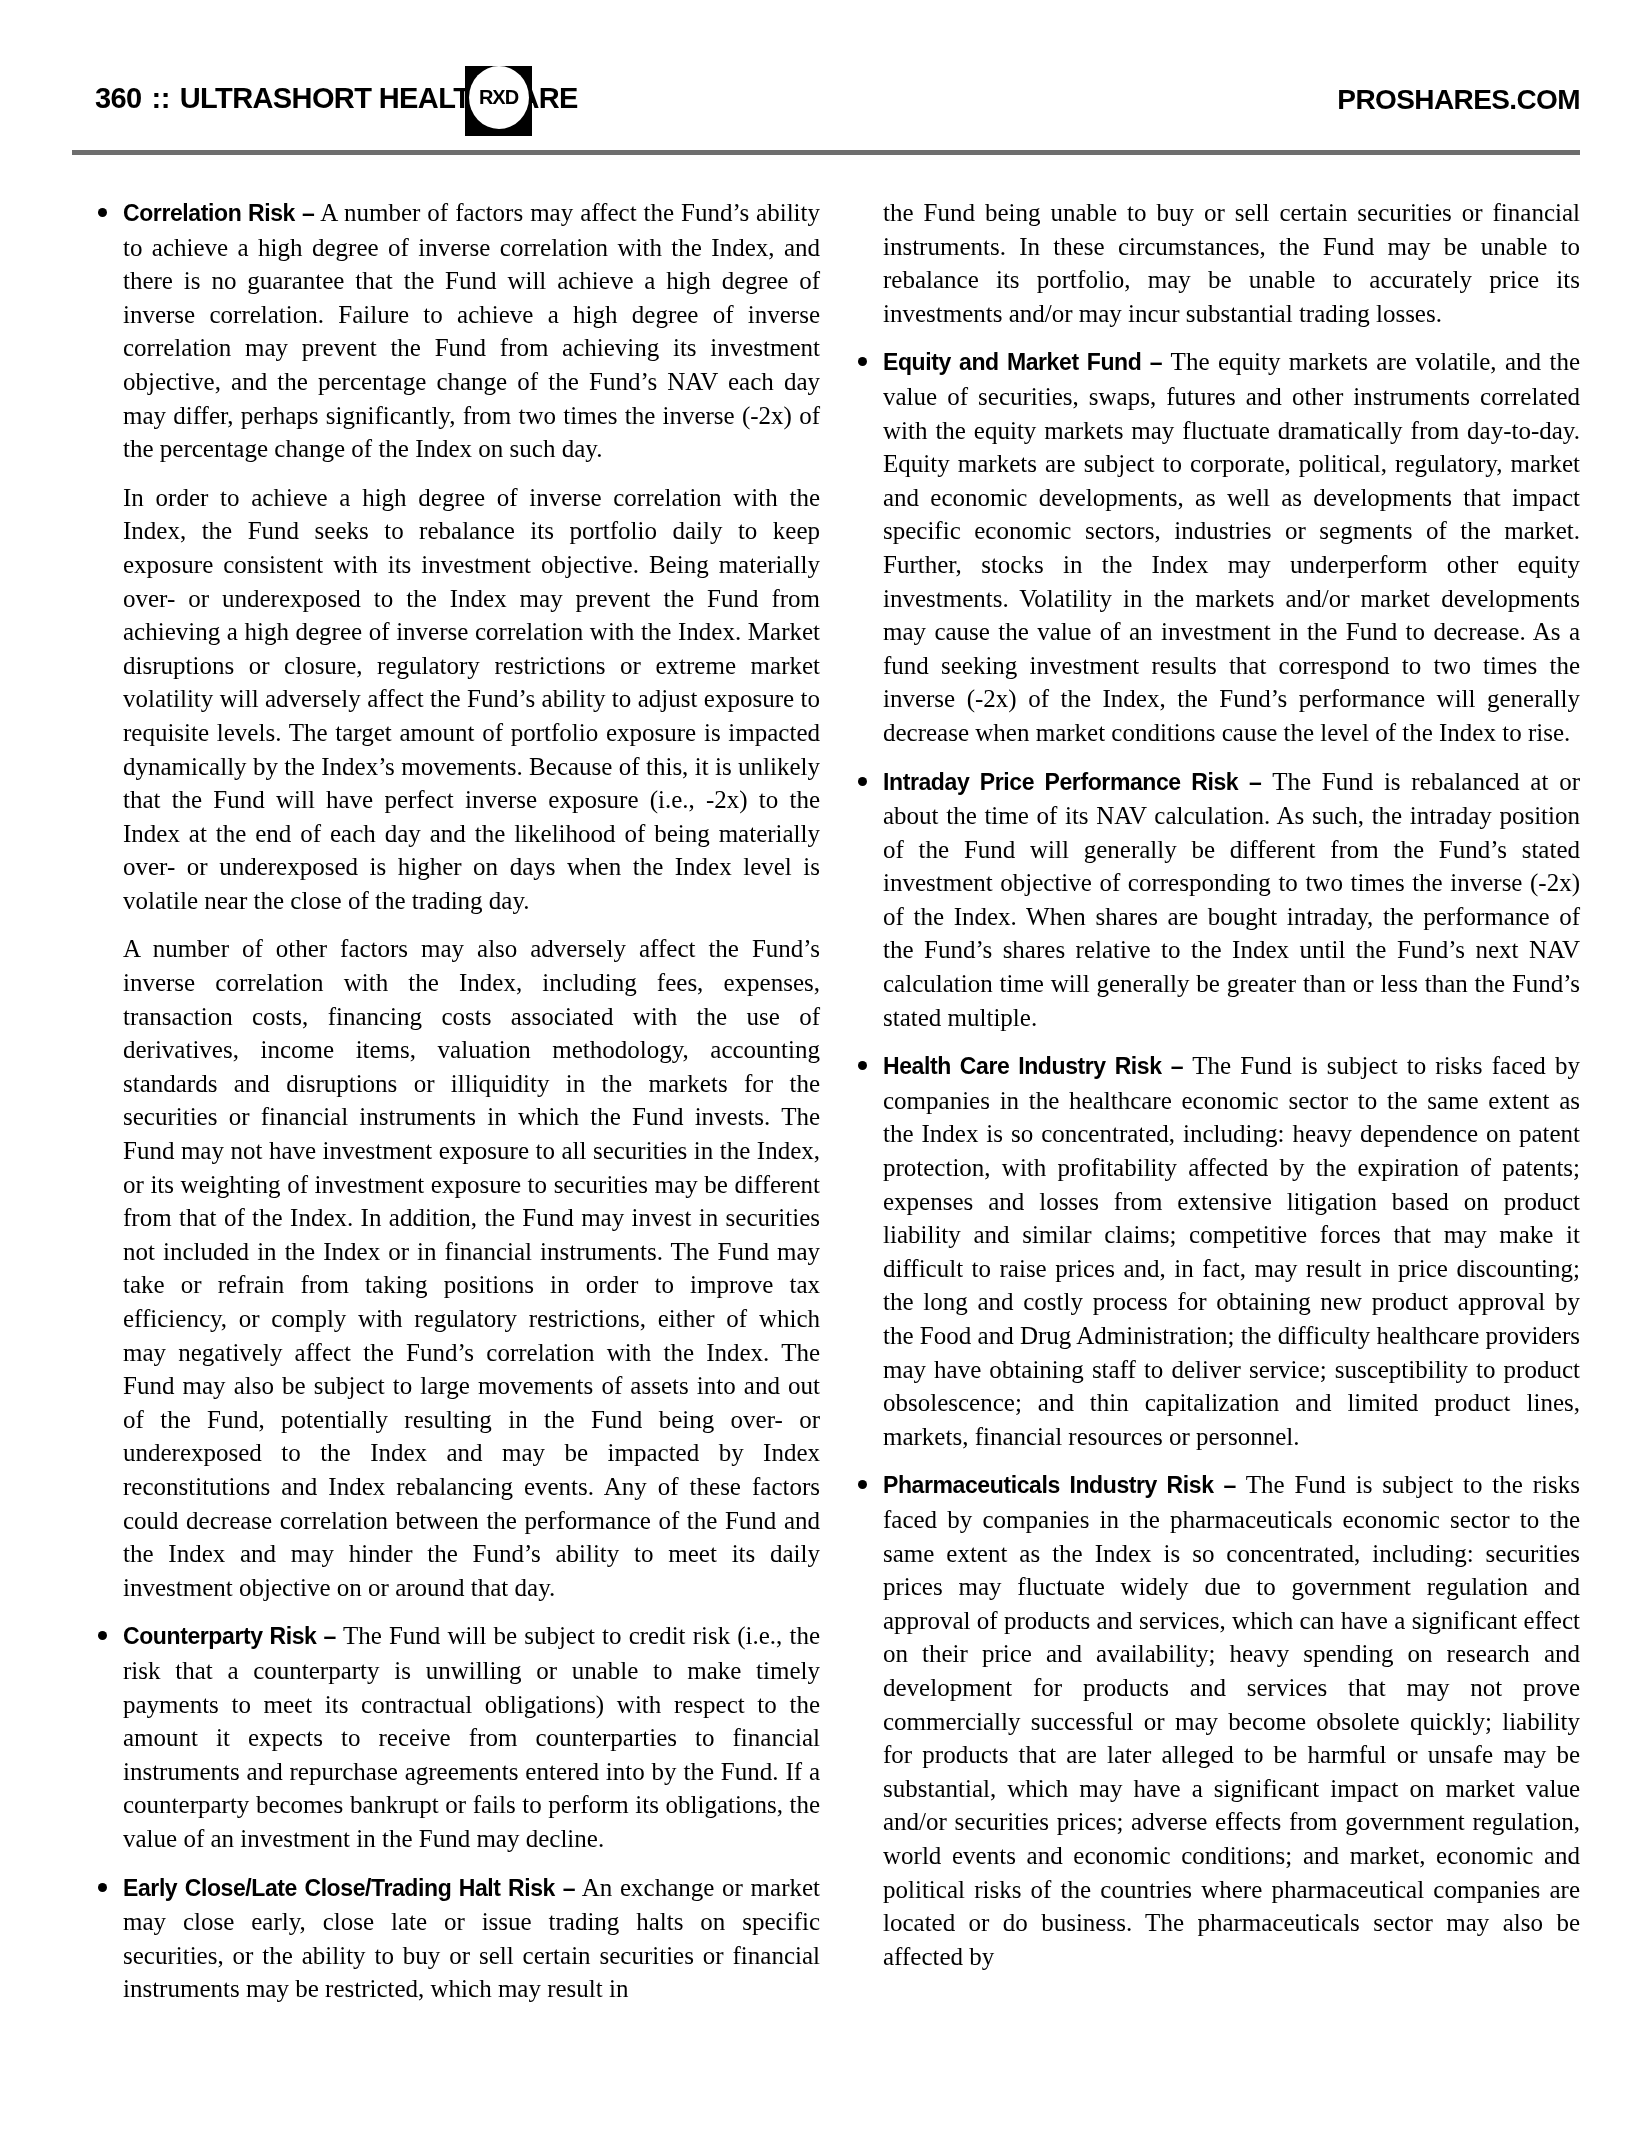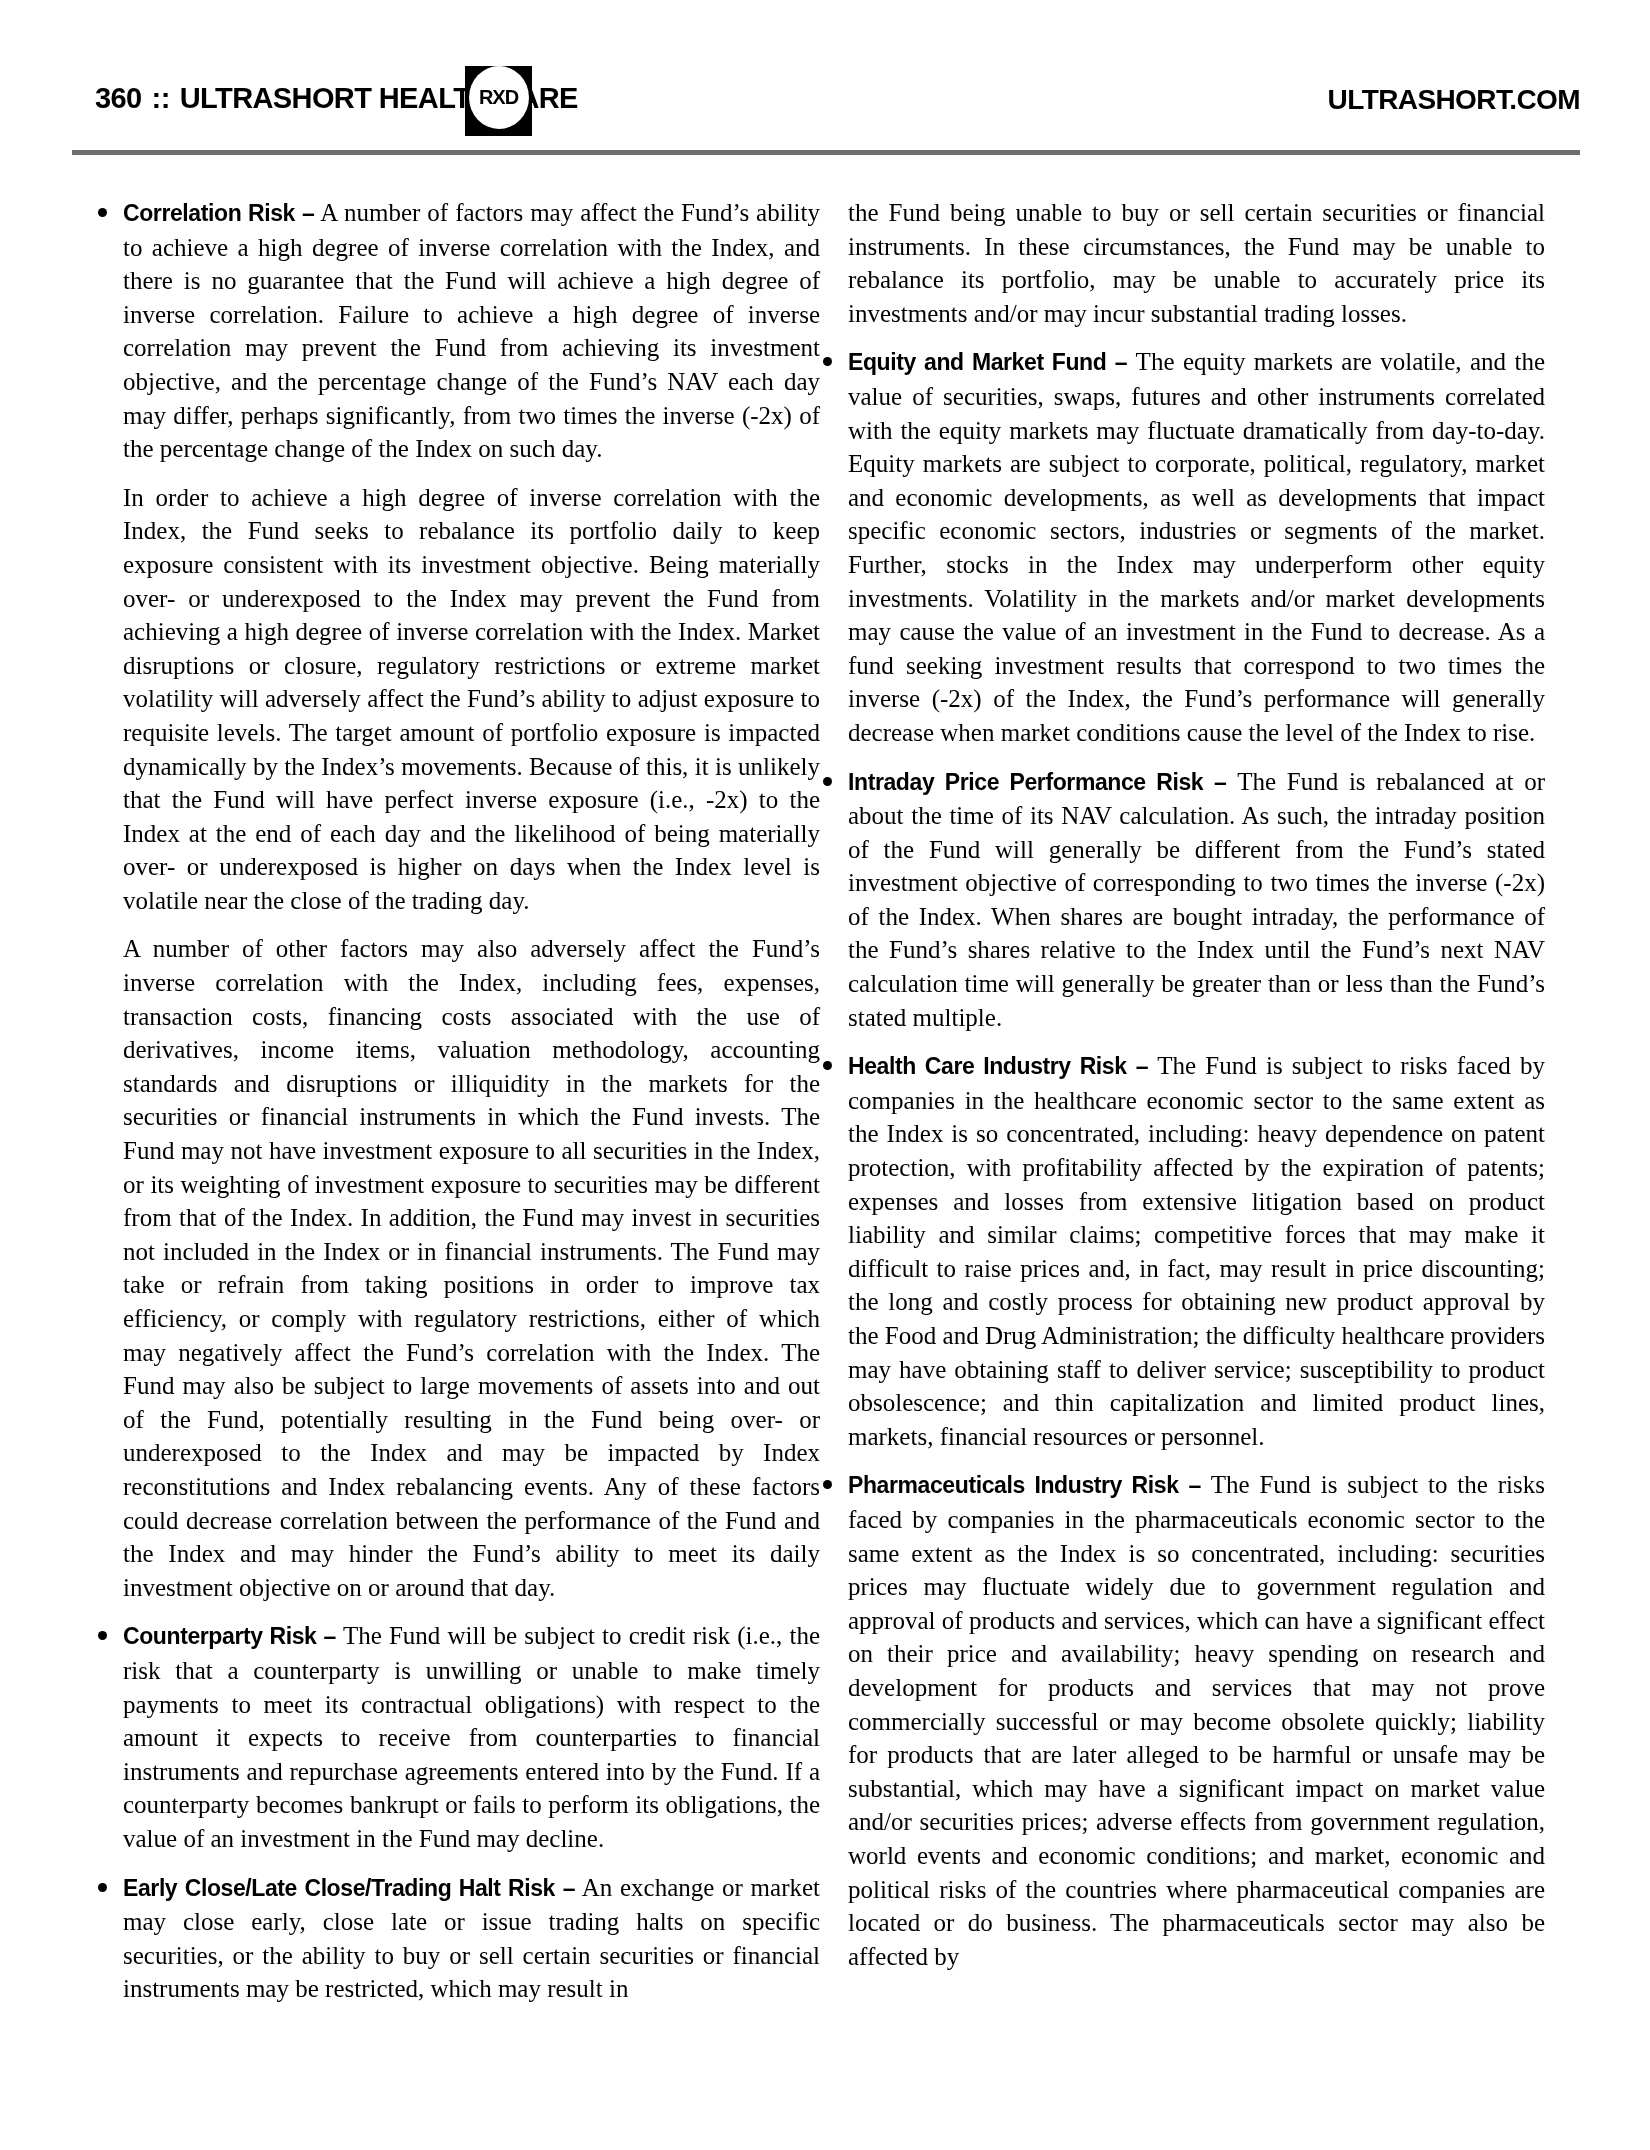--- a/index.html
+++ b/index.html
@@ -37,21 +37,21 @@
     font-weight: bold; font-size: 20px; letter-spacing: -1px; color: #000;
   }
   .rule {
     position: absolute; top: 150px; left: 72px;
     width: 1508px; height: 5px; background: #6e6e6e;
   }
 
   
   .columns {
     position: absolute; top: 196px; left: 95px;
-    display: flex; 
+    display: flex; gap: 35px;
   }
   .col { width: 725px; }
   .para {
     position: relative;
     margin: 0 0 15px 0;
     padding-left: 28px;
     font-size: 25px;
     line-height: 33.6px;
     text-align: justify;
   }
@@ -73,21 +73,21 @@
 <body>
 
 <div class="header-left">
   <span>360</span><span class="sep">::</span><span>ULTRASHORT HEALTH CARE</span>
 </div>
 
 <div class="logo">
   <div class="logo-circle">RXD</div>
 </div>
 
-<div class="header-right">ULTRASHORT.COM</div>
+<div class="header-right">PROSHARES.COM</div>
 
 <div class="rule"></div>
 
 <div class="columns">
 
   <div class="col">
 
     <p class="para">
       <span class="dot"></span>
       <span class="term">Correlation Risk</span>

